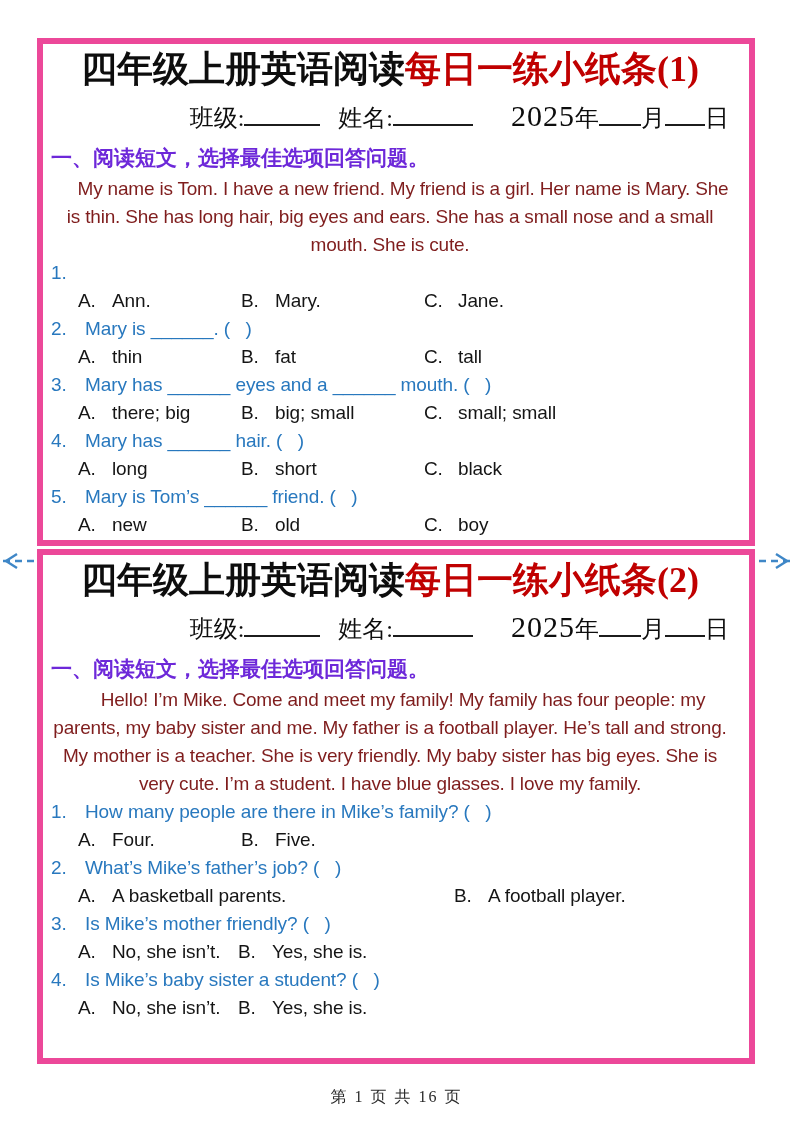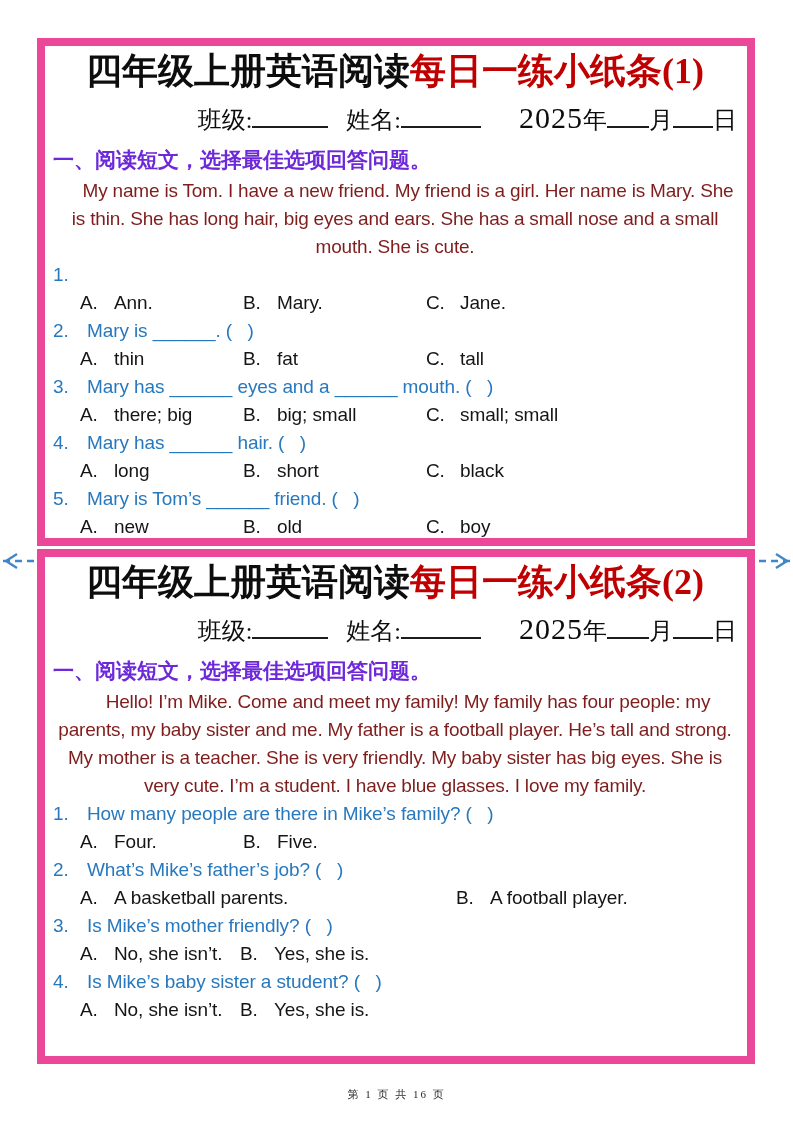--- a/index.html
+++ b/index.html
@@ -3,22 +3,22 @@
 <meta charset="utf-8">
 <style>
   html,body{margin:0;padding:0;}
   body{
     width:793px;height:1122px;background:#ffffff;position:relative;
     font-family:"Liberation Sans",sans-serif;color:#111;
     overflow:hidden;
   }
   .slip{
     position:absolute;left:37px;width:718px;box-sizing:border-box;
-    border:8px solid #ec4899;background:#fff;
-    padding:2px 10px 6px 8px;overflow:hidden;
+    border:6px solid #ec4899;background:#fff;
+    padding:2px 20px 6px 8px;overflow:hidden;
   }
   #slip1{top:38px;height:508px;}
   #slip2{top:549px;height:515px;}
 
   .slip-title{
     text-align:center;font-family:"Liberation Serif",serif;font-weight:bold;
     font-size:36px;line-height:1.22;margin:2px 0 0 0;white-space:nowrap;
     color:#0d0d0d;
   }
   .slip-title .red{color:#C00000;}
@@ -52,21 +52,21 @@
   .opts-3 .opt:nth-child(1){width:163px;flex:none;}
   .opts-3 .opt:nth-child(2){width:183px;flex:none;}
   .opts-2 .opt:nth-child(1){width:163px;flex:none;}
   .opts-2w .opt:nth-child(1){width:376px;flex:none;}
   .opts-2t .opt:nth-child(1){width:160px;flex:none;}
 
   .divider{position:absolute;top:552px;left:0;width:793px;height:18px;display:block;}
 
   .footer{
     position:absolute;top:1087px;left:0;width:793px;text-align:center;
-    font-family:"Liberation Serif",serif;font-size:11px;color:#2a2a2a;letter-spacing:2px;
+    font-family:"Liberation Serif",serif;font-size:16px;color:#2a2a2a;letter-spacing:2px;
   }
 </style>
 </head>
 <body>
 
 <div class="slip" id="slip1">
   <div class="slip-title"><span>四年级上册英语阅读</span><span class="red">每日一练小纸条(1)</span></div>
 
   <div class="info-line">
     <span>班级:</span><span class="blank b-class"></span><span class="sp1"></span><span>姓名:</span><span class="blank b-name"></span><span class="sp2"></span><span class="year">2025</span><span>年</span><span class="blank b-month"></span><span>月</span><span class="blank b-day"></span><span>日</span>

